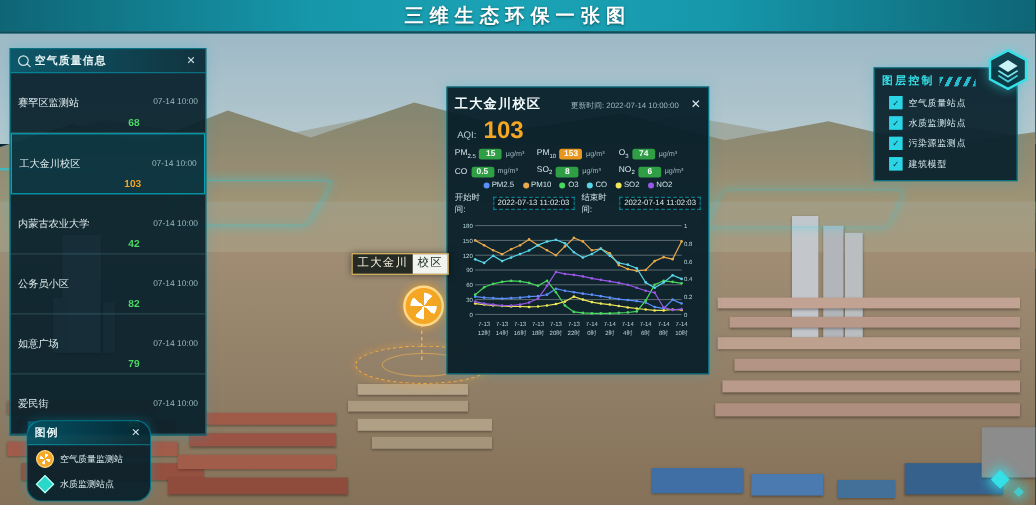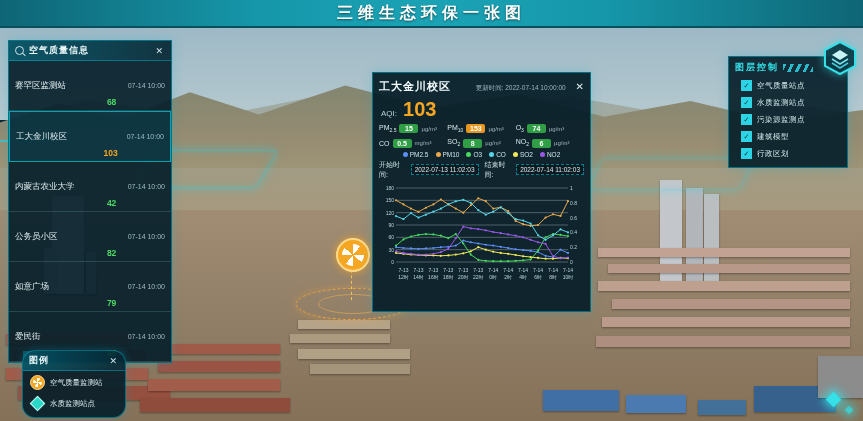--- a/index.html
+++ b/index.html
@@ -147,20 +147,24 @@
       <div class="bld" style="left: 698px; top: 400px; width: 48px; height: 15px; background: rgb(66, 112, 153);"></div>
       <div class="bld" style="left: 818px; top: 356px; width: 45px; height: 42px; background: rgb(140, 140, 140);"></div>
     </div>
 
   <div class="glowbox" style="left:145px;top:150px;width:120px;height:36px;transform:skewX(-30deg);"></div>
   <div class="glowbox" style="left:595px;top:158px;width:150px;height:30px;transform:skewX(-25deg);opacity:.7;"></div>
   <div class="streak" style="left:0;top:140px;width:120px;"></div>
   <div class="cyan-diamond" style="left:828px;top:394px;width:11px;height:11px;"></div>
   <div class="cyan-diamond" style="left:846px;top:407px;width:6px;height:6px;opacity:.8;"></div>
 
+  <div class="billboard">
+    <span class="bb-main">工大金川</span>
+    <span class="bb-tail">校区</span>
+  </div>
   <div class="marker-icon"></div>
   <div class="marker-stem"></div>
   <div class="halo"></div>
   <div class="halo2"></div>
 </div>
 
 <div class="banner">
   <h1>三维生态环保一张图</h1>
 </div>
 
@@ -494,24 +498,20 @@
         <span class="llab">水质监测站点</span>
       </div>
       <div class="lrow">
         <span class="cbox on">✓</span>
         <span class="llab">污染源监测点</span>
       </div>
       <div class="lrow">
         <span class="cbox on">✓</span>
         <span class="llab">建筑模型</span>
       </div>
-      <div class="lrow">
-        <span class="cbox on">✓</span>
-        <span class="llab">行政区划</span>
-      </div>
     </div>
 </div>
 <div class="hexicon">
   <svg viewBox="0 0 36 36" width="36" height="36">
     <polygon points="18,2 33,10 33,26 18,34 3,26 3,10" fill="rgba(8,50,62,.9)" stroke="#35e0e8" stroke-width="2"></polygon>
     <path d="M18 10 l8 5 -8 5 -8 -5 z" fill="#c8f4f8"></path>
     <path d="M10 19 l8 5 8 -5" stroke="#7adfe8" stroke-width="1.5" fill="none"></path>
     <path d="M10 23 l8 5 8 -5" stroke="#49c8d8" stroke-width="1.5" fill="none"></path>
   </svg>
 </div>

